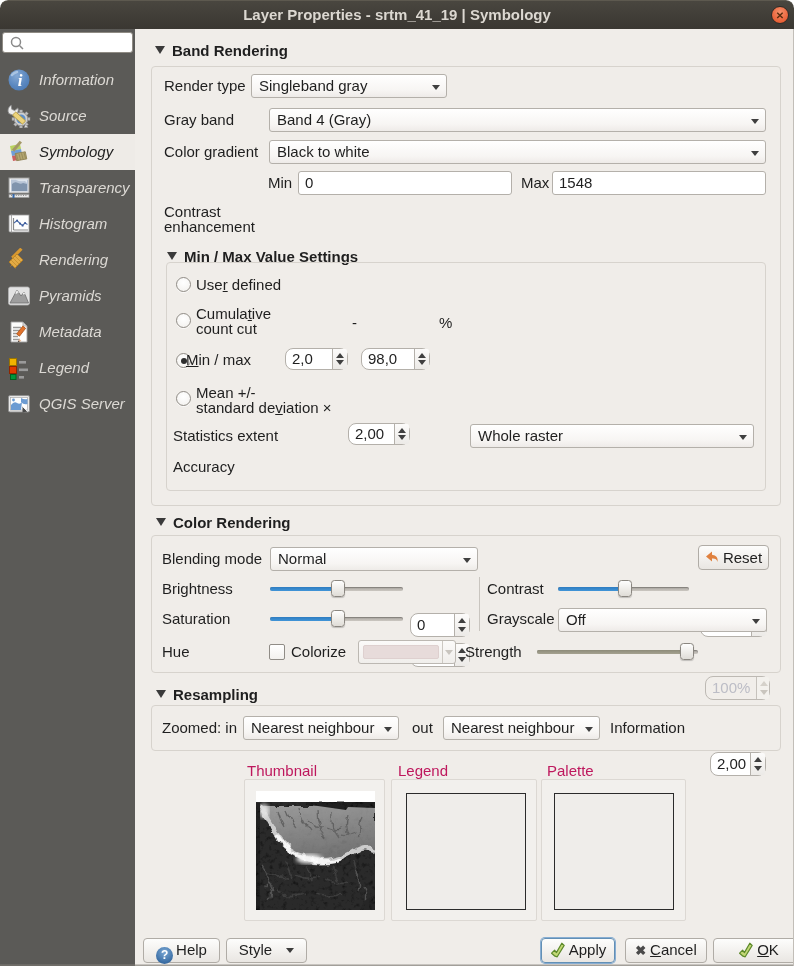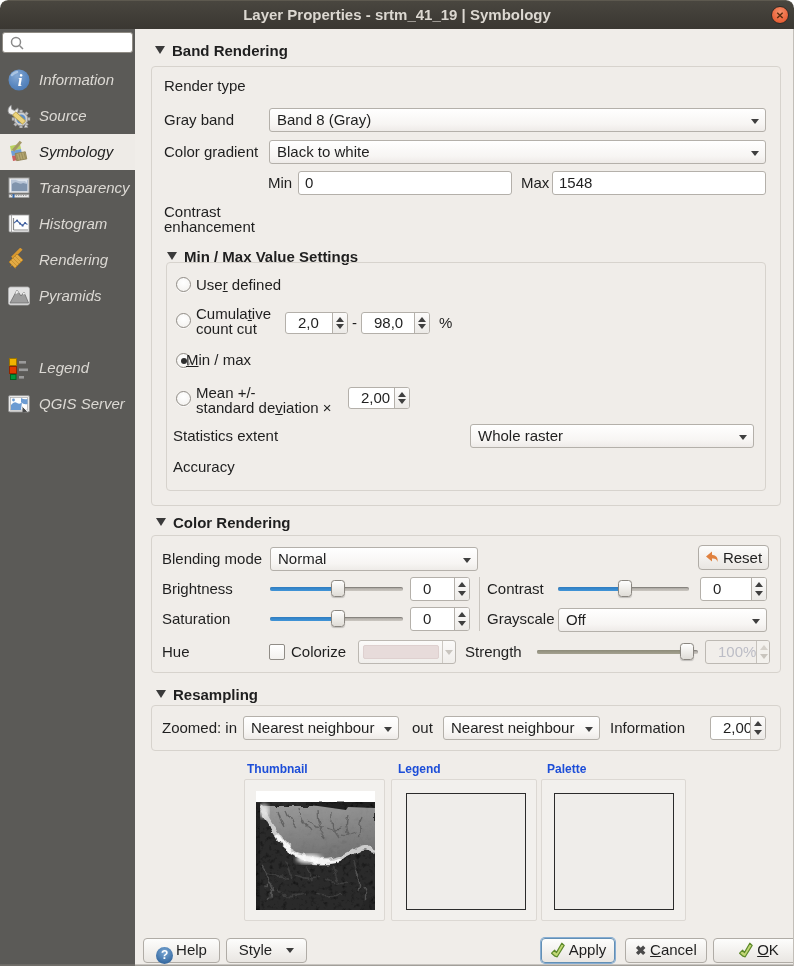--- a/index.html
+++ b/index.html
@@ -33,22 +33,22 @@
 .ghead:before { content:""; position:absolute; left:-17px; top:4px; border-left:5.5px solid transparent;
   border-right:5.5px solid transparent; border-top:8px solid #3a3a3a; }
 .lab { position:absolute; font-size:15px; color:#1f1f1f; white-space:nowrap; }
 .dd { position:absolute; height:24px; background:linear-gradient(#ffffff,#f7f5f3 70%,#eeebe8);
   border:1px solid #b4b0aa; border-radius:3px; font-size:15px; color:#1f1f1f;
   line-height:22px; padding-left:7px; white-space:nowrap; }
 .dd:after { content:""; position:absolute; right:6px; top:9.5px; border-left:4.5px solid transparent;
   border-right:4.5px solid transparent; border-top:5.5px solid #3f3f3f; }
 .inp { position:absolute; height:24px; background:#fff; border:1px solid #b4b0aa; border-radius:3px;
   font-size:15px; color:#1f1f1f; line-height:22px; padding-left:6px; white-space:nowrap; }
-.spin { position:absolute; height:24px; background:#fff; border:1px solid #b4b0aa; border-radius:3px;
-  font-size:15px; color:#1f1f1f; line-height:22px; padding-left:12px; white-space:nowrap; }
+.spin { position:absolute; height:24px; background:#fff; border:1px solid #b4b0aa; border-radius:8px;
+  font-size:15px; color:#1f1f1f; line-height:22px; padding-left:6px; white-space:nowrap;margin-top:36px; }
 .sb { position:absolute; right:0; top:0; bottom:0; width:15px; border-left:1px solid #b4b0aa;
   background:linear-gradient(#fcfbfa,#eceae7); border-radius:0 2px 2px 0; }
 .sb i.u { position:absolute; left:2.5px; top:4px; border-left:4.5px solid transparent; border-right:4.5px solid transparent;
   border-bottom:5.5px solid #3f3f3f; }
 .sb i.d { position:absolute; left:2.5px; bottom:4px; border-left:4.5px solid transparent; border-right:4.5px solid transparent;
   border-top:5.5px solid #3f3f3f; }
 .radio { position:absolute; width:15px; height:15px; border-radius:50%;
   background:radial-gradient(circle at 50% 35%, #ffffff, #f2f0ed); border:1px solid #908c86;
   box-shadow:0 1px 0 rgba(255,255,255,.7); }
 .radio.on:after { content:""; position:absolute; left:3.5px; top:3.5px; width:6px; height:6px; border-radius:50%; background:#2e2e2e; }
@@ -68,21 +68,21 @@
 .swin { position:absolute; left:4px; top:4px; width:76px; height:14px; border-radius:2px;
   background:#e7dbda; border:1px solid #ded0cf; }
 .swarr { position:absolute; right:0; top:0; width:13px; height:22px; border-left:1px solid #ccc8c2;
   border-radius:0 2px 2px 0; }
 .swarr:after { content:""; position:absolute; left:2px; top:9px; border-left:4px solid transparent;
   border-right:4px solid transparent; border-top:5px solid #c9c5bf; }
 .spin.dis { background:#f1eeea; color:#bcbdc6; border-color:#bdb9b3; }
 .spin.dis .sb { background:#f3f1ed; border-color:#c6c2bc; width:13px; }
 .spin.dis .sb i.u { border-bottom-color:#d5d1ca; left:2.5px; }
 .spin.dis .sb i.d { border-top-color:#c9c5be; left:2.5px; }
-.tlab { position:absolute; font-size:12px; font-weight:bold; color:#1d4ed8; }
+.tlab { position:absolute; font-size:15px; font-weight:normal; color:#be185d; }
 .tbox { position:absolute; background:#f2f0ed; border:1px solid #dcd8d3; border-radius:2px; }
 .ebox { position:absolute; width:120px; height:117px; background:#efedea; border:1px solid #2b2b2b; }
 #dem { position:absolute; width:124px; height:119px; }
 .qi { display:inline-block; width:17px; height:17px; border-radius:50%; margin-right:3px; vertical-align:-4px;
   background:radial-gradient(circle at 50% 30%, #7aa8d4, #3b6ea5 70%, #2c5a8c); color:#fff;
   font-size:12px; font-weight:bold; line-height:17px; text-align:center; }
 .xi { color:#4a4a4a; font-weight:bold; margin-right:4px; font-size:13px; }
 .stylearr { display:inline-block; margin-left:10px; border-left:4.5px solid transparent;
   border-right:4.5px solid transparent; border-top:5.5px solid #3c3c3c; vertical-align:2px; }
 </style>
@@ -181,20 +181,33 @@
       </div>
     <div class="sitem" style="top:249px">
       <svg width="24" height="24" viewBox="0 0 24 24">
           <rect x="1.5" y="3" width="21" height="18" rx="2" fill="#e3e3e3" stroke="#b5b5b5" stroke-width="0.8"></rect>
           <polygon points="3,19 10,6 14,12 17,8 21.5,19" fill="#9e9e9e" stroke="#6e6e6e" stroke-width="0.8"></polygon>
           <polygon points="8.2,9.5 10,6 12,9.3 10.8,8.6 9.9,9.8" fill="#f2f2f2"></polygon>
           <polygon points="15.8,9.6 17,8 18.6,10.8 17.3,10 16.4,10.8" fill="#f2f2f2"></polygon>
         </svg>
       <span class="lbl">Pyramids</span>
       </div>
+    <div class="sitem" style="top:285px">
+      <svg width="24" height="24" viewBox="0 0 24 24">
+          <path d="M4 2 h12 l4 4 v16 h-16 z" fill="#fdfdfd" stroke="#9f9f9f" stroke-width="0.9"></path>
+          <path d="M16 2 l4 4 h-4 z" fill="#d9d9d9" stroke="#9f9f9f" stroke-width="0.8"></path>
+          <g stroke="#9a9a9a" stroke-width="1.3">
+            <path d="M6 7.5 h8 M6 10.5 h10 M6 13.5 h6 M6 16.5 h5 M6 19.5 h7"></path>
+          </g>
+          <rect x="14.8" y="7" width="3.6" height="10" transform="rotate(38 16.6 8)" fill="#e1732d" stroke="#a84e14" stroke-width="0.7"></rect>
+          <path d="M12.2 18.8 l-1.4 3.4 3.6 -1.2 z" fill="#e8b48c"></path>
+          <path d="M11.6 20.4 l-0.8 1.8 1.9 -0.6 z" fill="#333"></path>
+        </svg>
+      <span class="lbl">Metadata</span>
+      </div>
     <div class="sitem" style="top:321px">
       <svg width="24" height="24" viewBox="0 0 24 24">
           <rect x="2.5" y="2.5" width="7" height="7" fill="#f0b400" stroke="#9a7400"></rect>
           <rect x="2.5" y="10.5" width="7" height="7" fill="#df3b00" stroke="#8f2600"></rect>
           <rect x="3.5" y="18.5" width="5.5" height="5" fill="#00963c" stroke="#00601f"></rect>
           <rect x="12" y="5" width="7" height="2.6" fill="#9a9a9a"></rect>
           <rect x="12" y="12.5" width="9" height="2.6" fill="#9a9a9a"></rect>
           <rect x="12" y="20" width="5" height="2.6" fill="#9a9a9a"></rect>
         </svg>
       <span class="lbl">Legend</span>
@@ -211,22 +224,23 @@
         </svg>
       <span class="lbl">QGIS Server</span>
       </div>
   </div>
   <div style="position:absolute; left:137px; top:489px; width:2px; height:18px; background-image:repeating-linear-gradient(#8f8b85 0 2px, transparent 2px 5px); background-size:2px 17px; background-repeat:no-repeat;"></div>
   <div id="main">
 
     <div class="ghead" style="left:37px; top:13px;">Band Rendering</div>
     <div class="frame" style="left:16px; top:37px; width:630px; height:440px;"></div>
     <div class="lab" style="left:29px; top:45px; line-height:24px;">Render type</div>
+    <div class="dd" style="left:116px; top:45px; width:196px;">Singleband gray</div>
     <div class="lab" style="left:29px; top:79px; line-height:24px;">Gray band</div>
-    <div class="dd" style="left:134px; top:79px; width:497px;">Band 8 (Gray)</div>
+    <div class="dd" style="left:134px; top:79px; width:497px;">Band 4 (Gray)</div>
     <div class="lab" style="left:29px; top:111px; line-height:24px;">Color gradient</div>
     <div class="dd" style="left:134px; top:111px; width:497px;">Black to white</div>
     <div class="lab" style="left:133px; top:142px; line-height:24px;">Min</div>
     <div class="inp" style="left:163px; top:142px; width:214px;">0</div>
     <div class="lab" style="left:386px; top:142px; line-height:24px;">Max</div>
     <div class="inp" style="left:417px; top:142px; width:214px;">1548</div>
     <div class="lab" style="left:29px; top:175px; line-height:15px;">Contrast<br>enhancement</div>
 
     <div class="ghead" style="left:49px; top:219px;">Min / Max Value Settings</div>
     <div class="frame" style="left:31px; top:233px; width:600px; height:229px;"></div>

